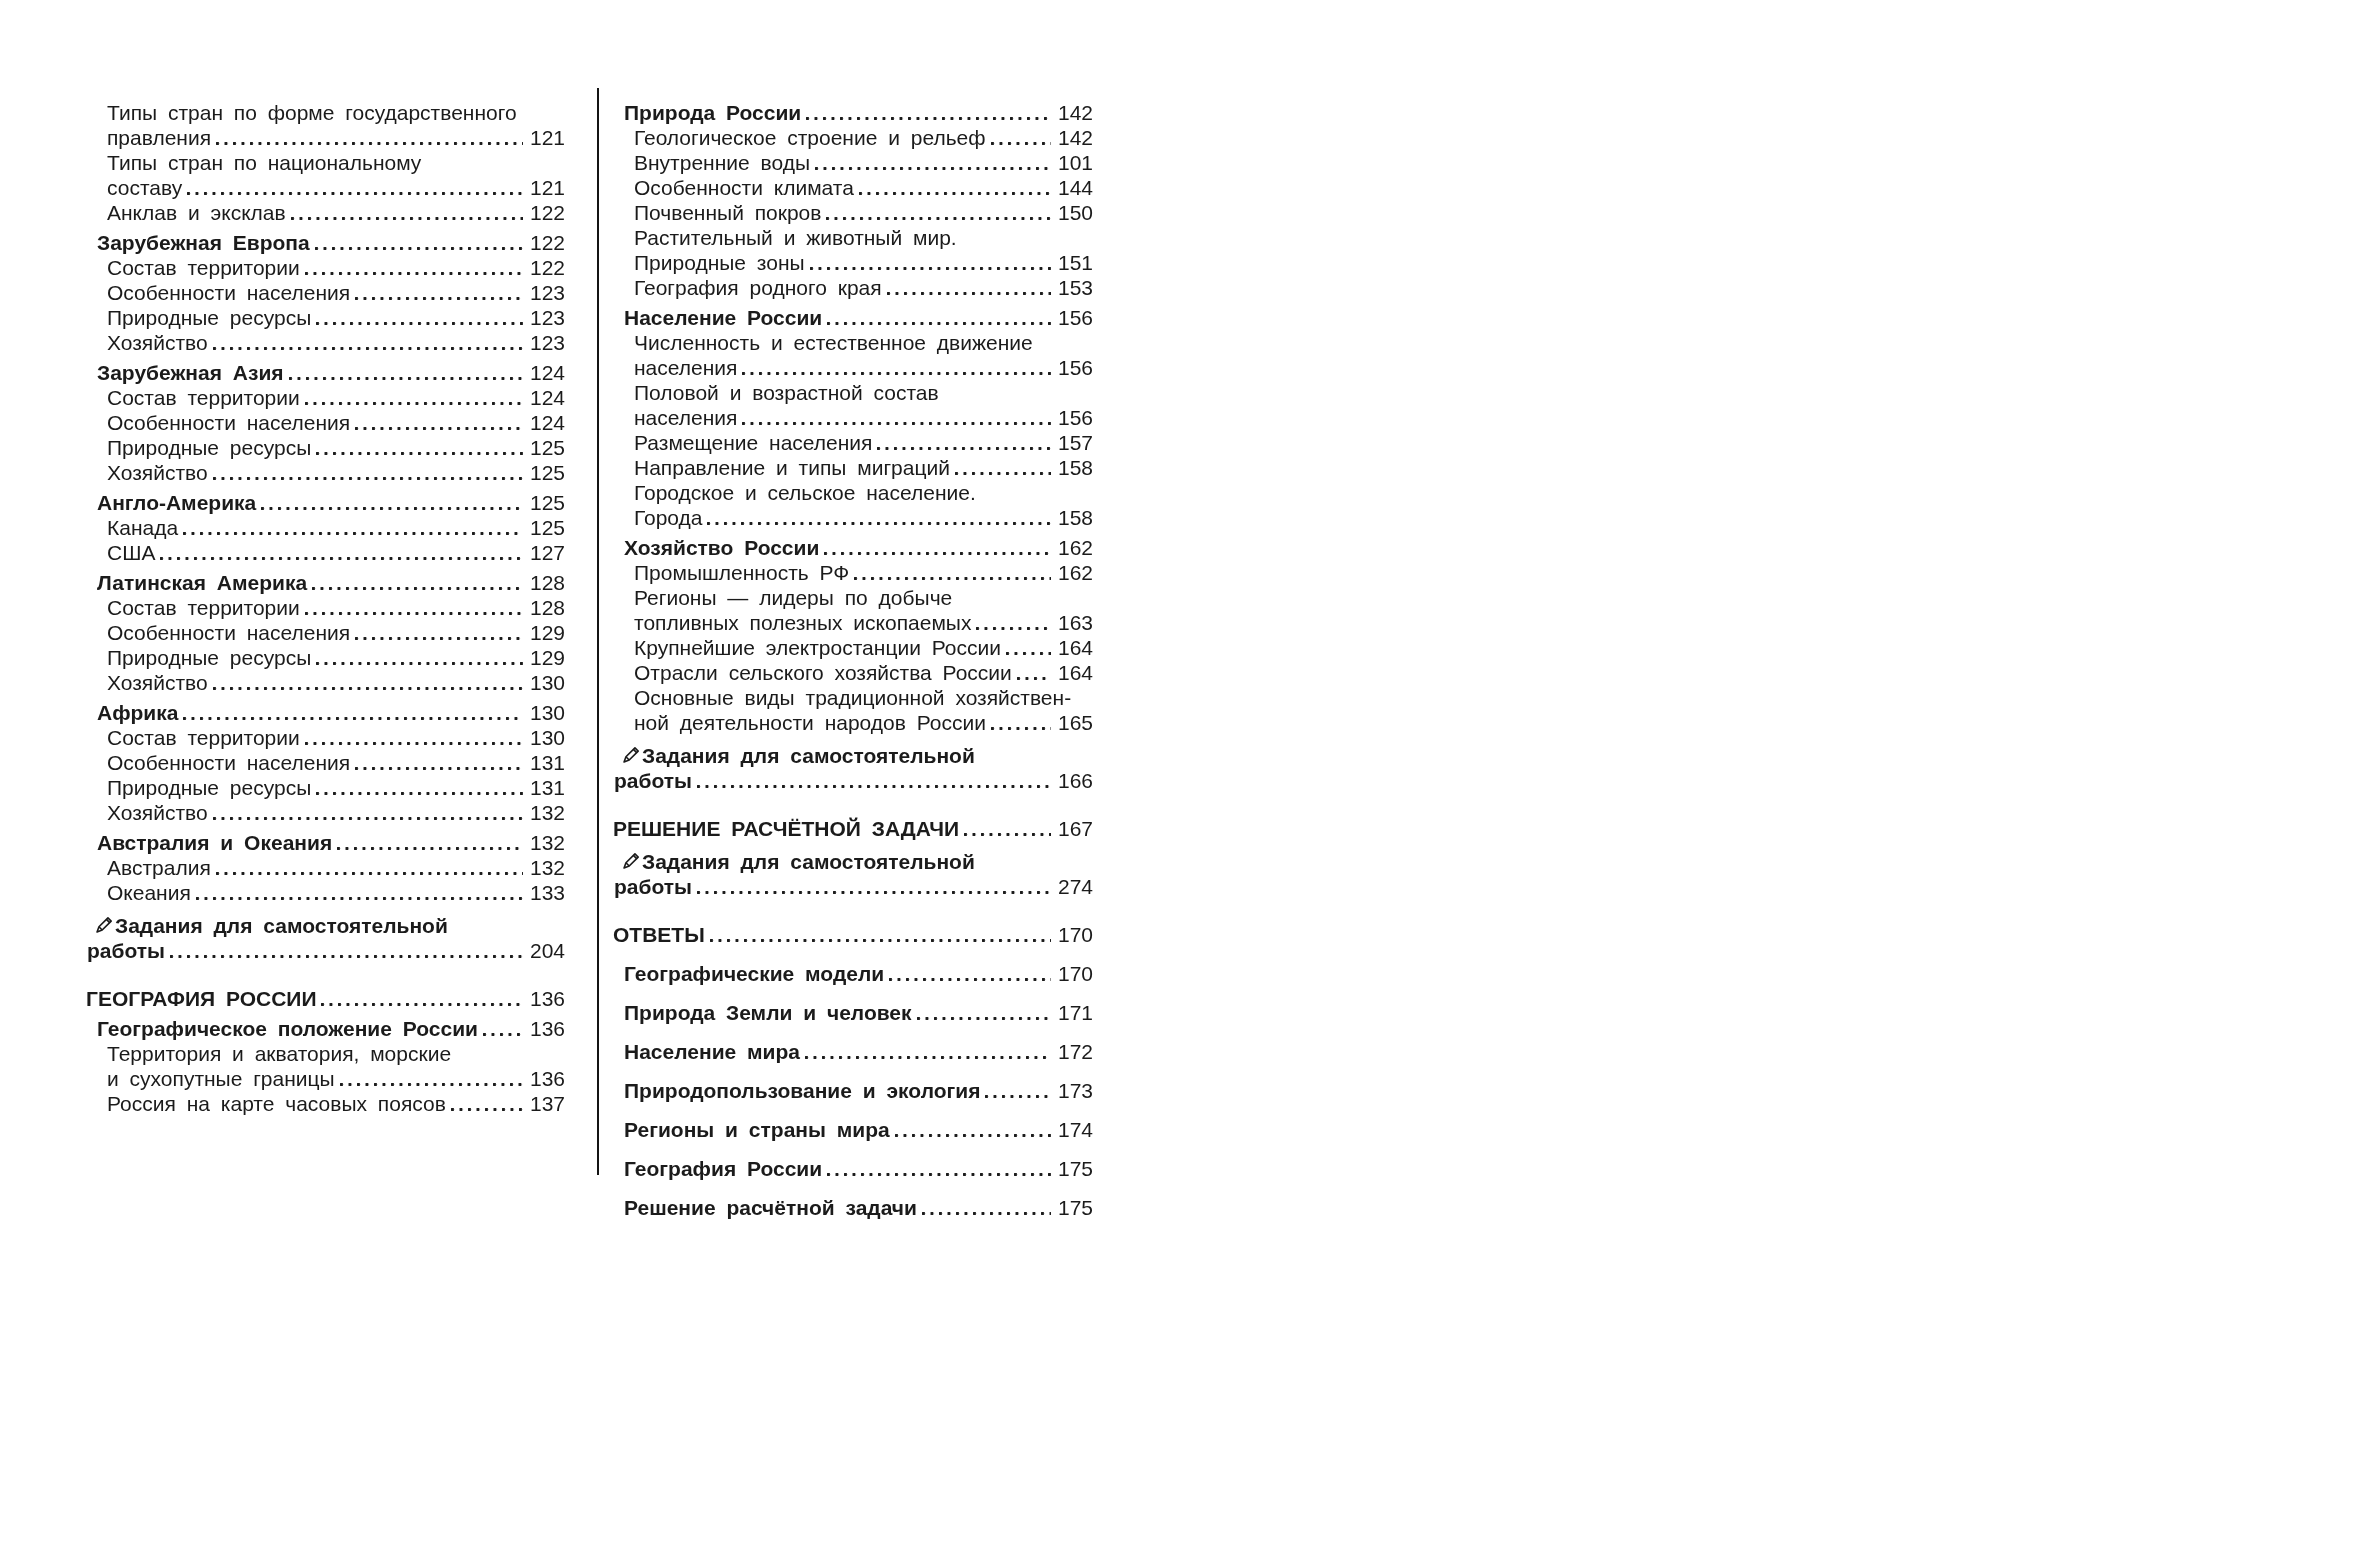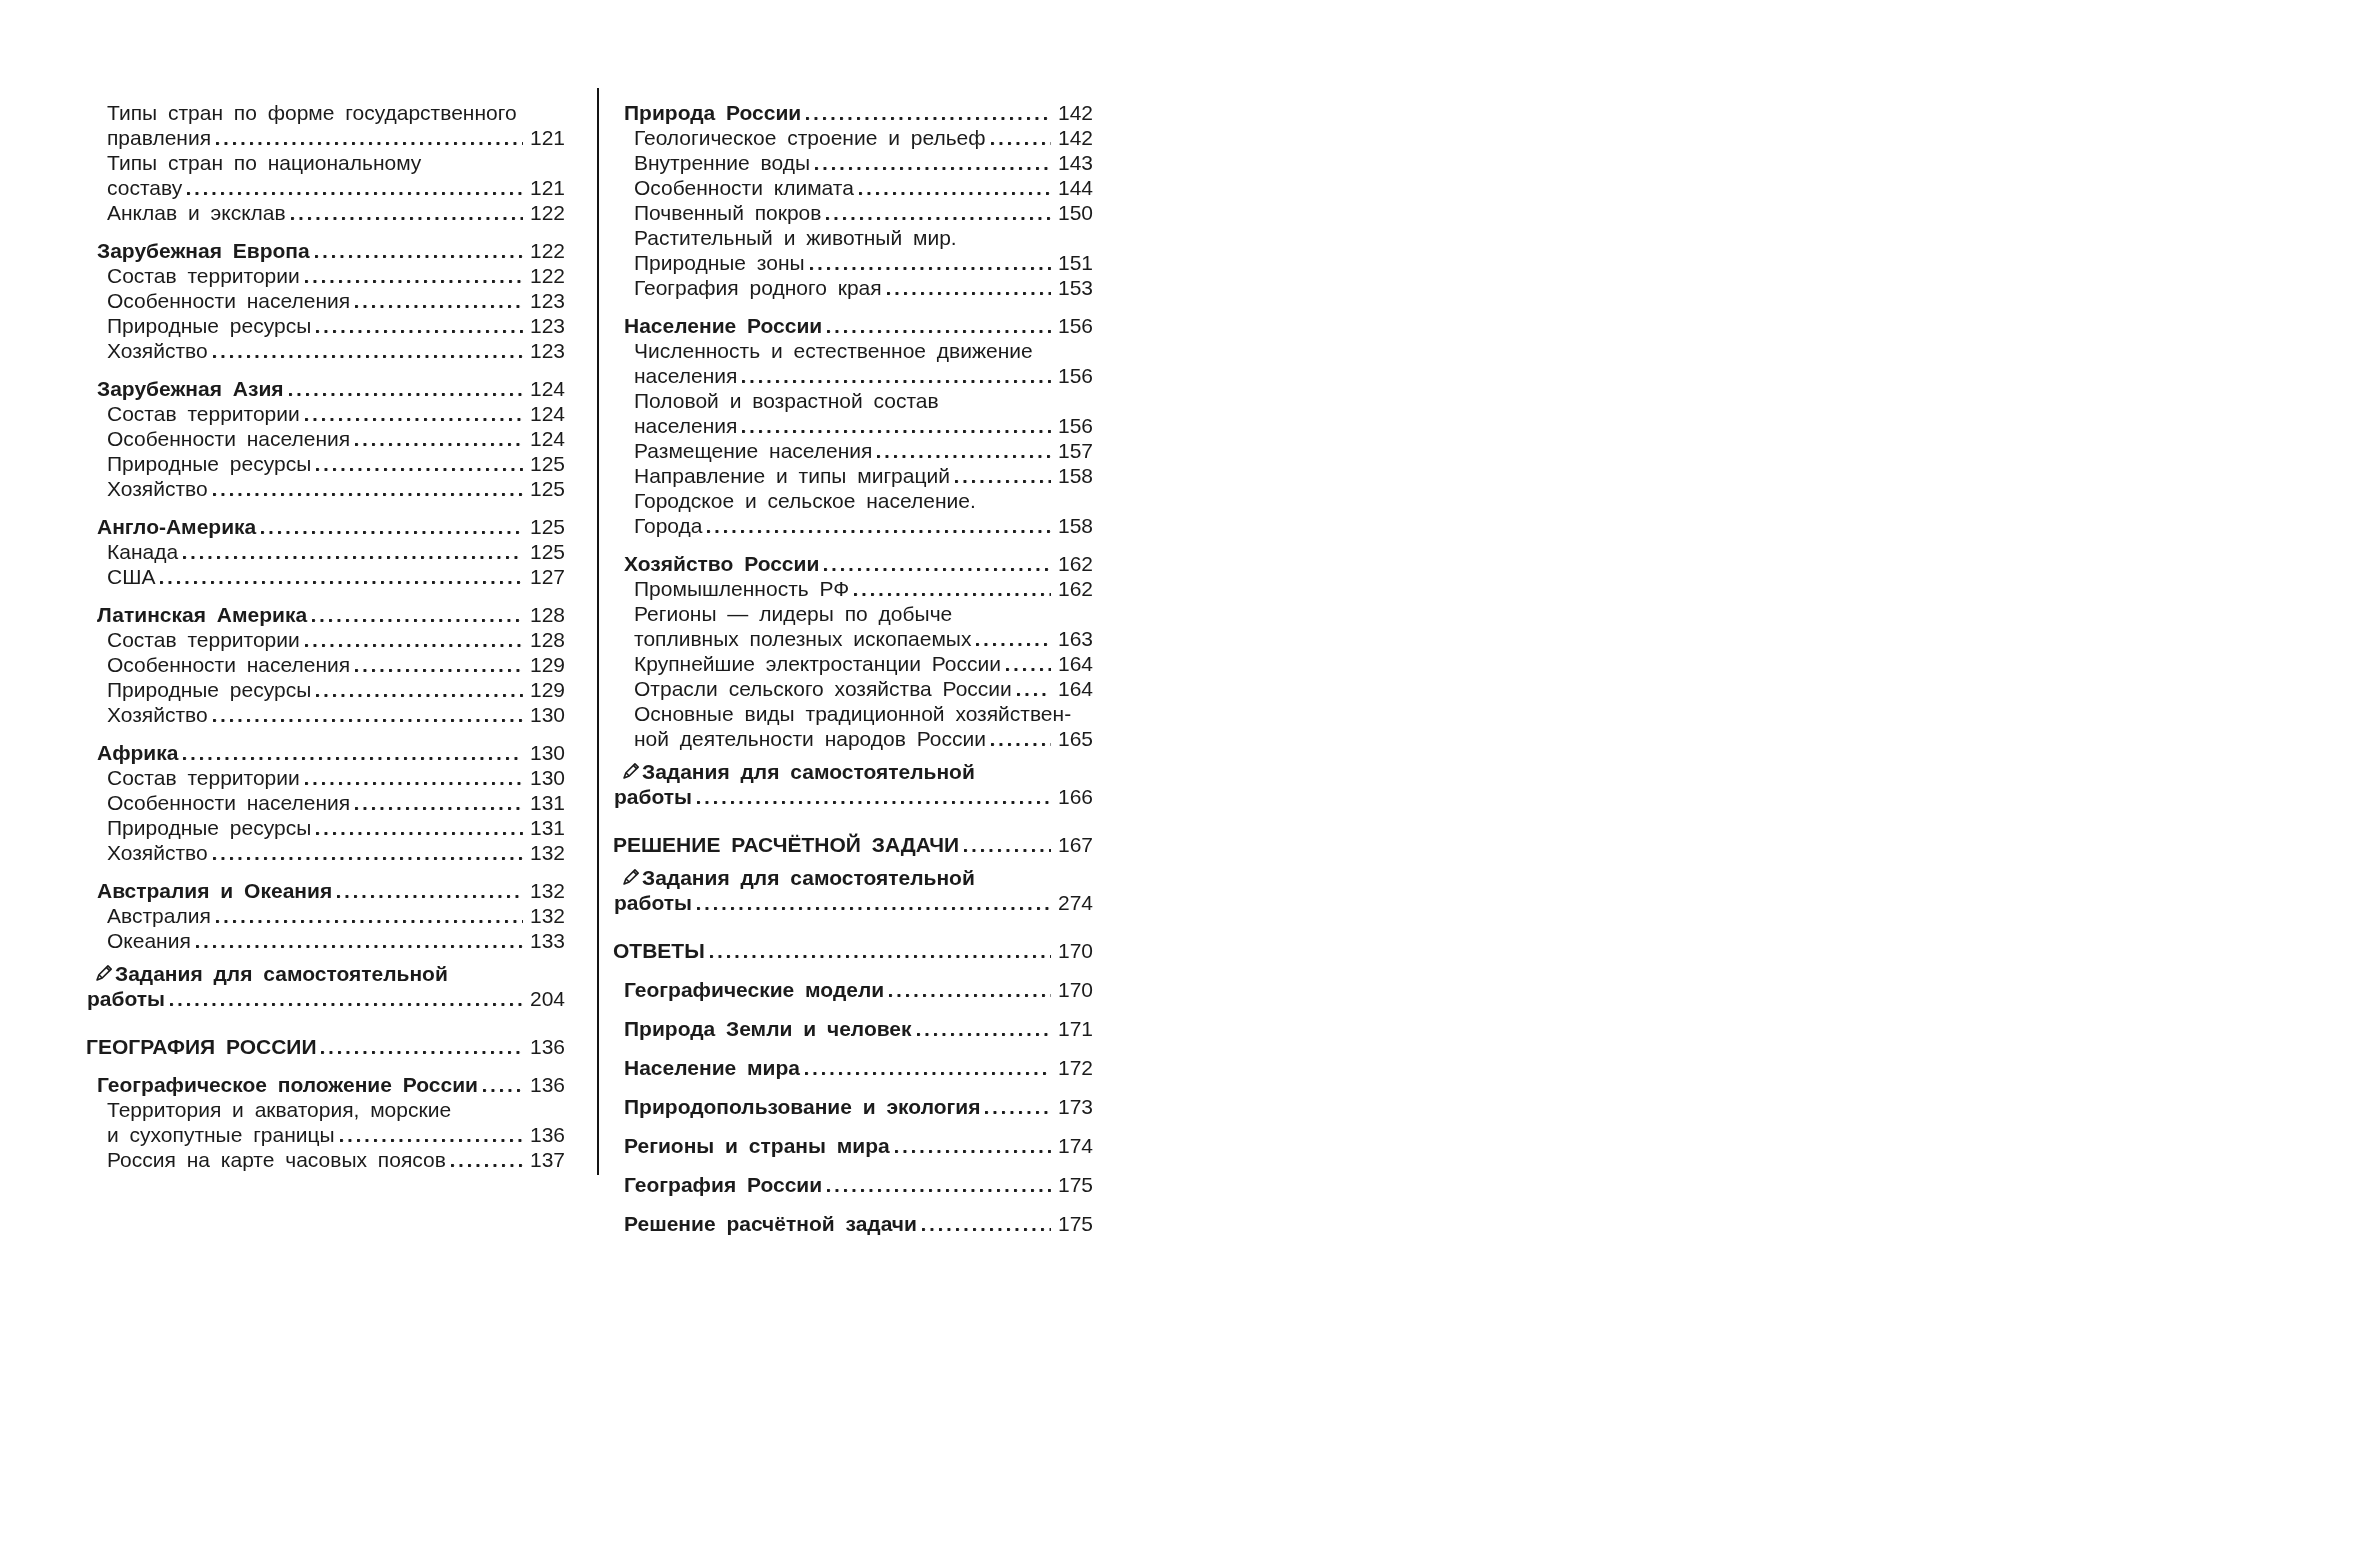--- a/index.html
+++ b/index.html
@@ -36,21 +36,21 @@
     top: 86px;
     word-spacing: 5px;
   }
   .col-left  { left: 86px;  width: 479px; }
   .col-right { left: 613px; width: 480px; }
 
   .entry { margin-top: 0; }
   .col > .entry:first-child { margin-top: 0 !important; }
 
   .entry.lvl1 { font-weight: bold; margin-top: 23px; }
-  .entry.lvl2 { font-weight: bold; margin-top: 13px; padding-left: 11px; }
+  .entry.lvl2 { font-weight: bold; margin-top: 5px; padding-left: 11px; }
   .entry.lvl3 { padding-left: 21px; }
   .entry.task { font-weight: bold; margin-top: 8px; padding-left: 1px; }
   .entry.ans  { margin-top: 14px; }
 
   .line { white-space: nowrap; }
   .task .line {
     display: flex;
     align-items: center;
     padding-left: 7px;
   }
@@ -354,21 +354,21 @@
         <div class="row">
           <span class="label">Геологическое строение и рельеф</span>
           <span class="dots"></span>
           <span class="page">142</span>
         </div>
       </div>
       <div class="entry lvl3">
         <div class="row">
           <span class="label">Внутренние воды</span>
           <span class="dots"></span>
-          <span class="page">143</span>
+          <span class="page">101</span>
         </div>
       </div>
       <div class="entry lvl3">
         <div class="row">
           <span class="label">Особенности климата</span>
           <span class="dots"></span>
           <span class="page">144</span>
         </div>
       </div>
       <div class="entry lvl3">

